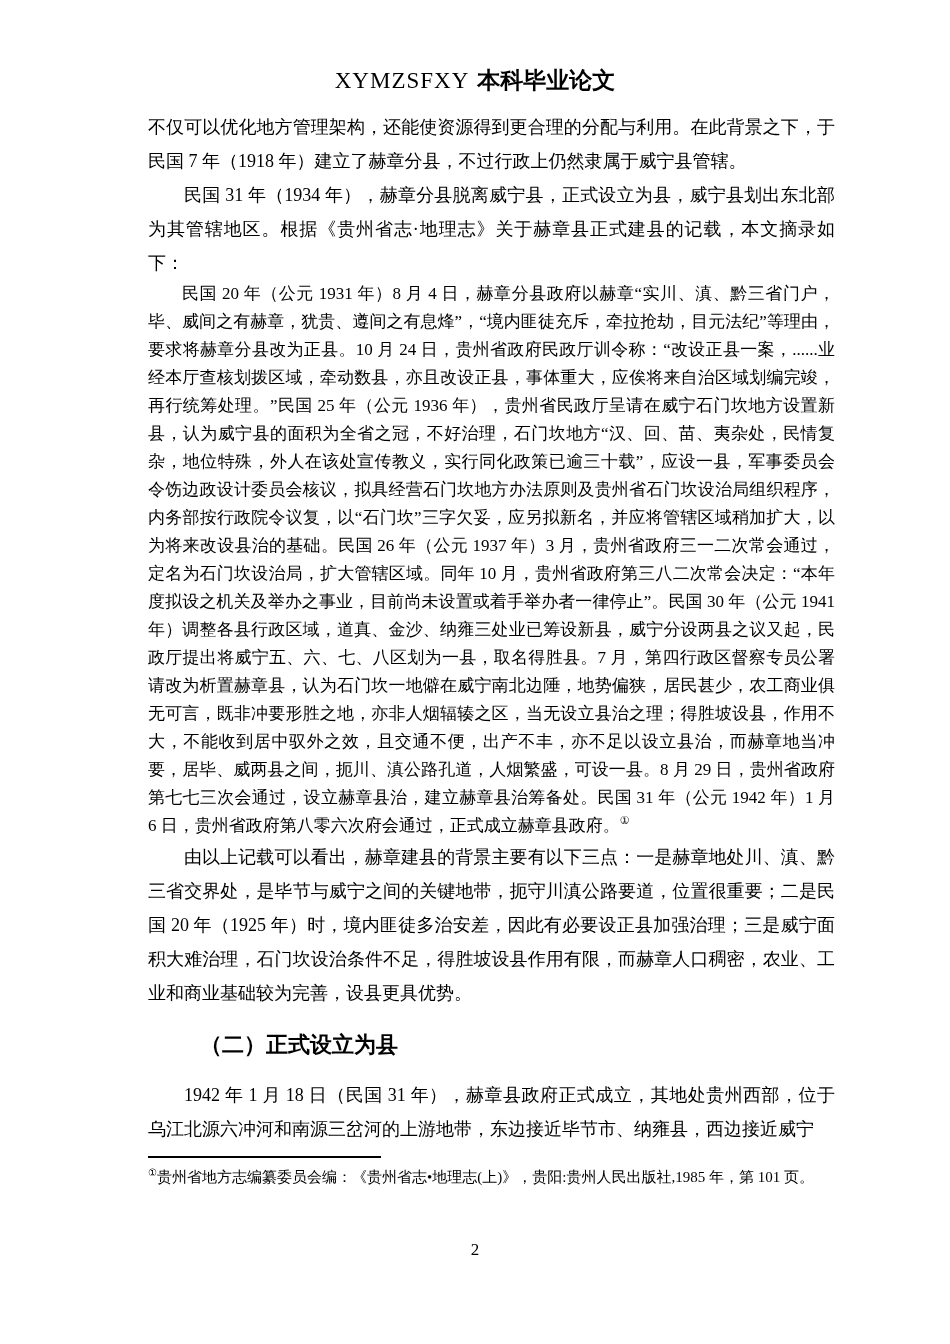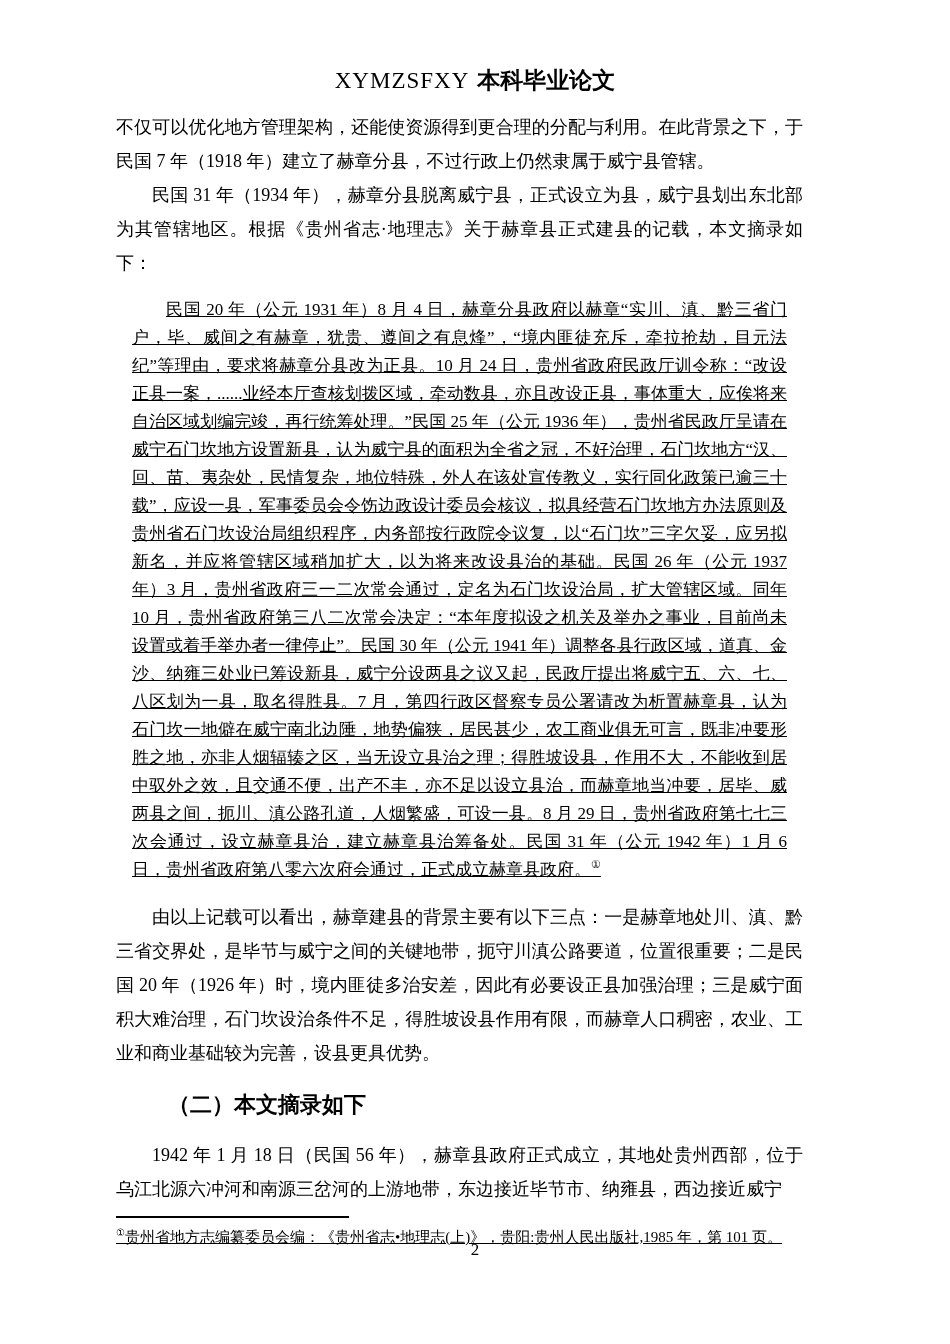--- a/index.html
+++ b/index.html
@@ -30,57 +30,55 @@
   .page-header .latin {
     font-family: "Liberation Serif", "DejaVu Serif", serif;
     letter-spacing: 1px;
   }
   .page-header .cn {
     font-weight: bold;
     margin-left: 8px;
   }
   .content {
     position: absolute;
-    left: 116px;
+    left: 148px;
     top: 110px;
     width: 687px;
   }
   p.body-para {
     margin: 0;
     font-size: 18px;
     line-height: 34px;
     text-align: justify;
   }
   p.indent {
     text-indent: 2em;
   }
   p.quote-para {
-    margin: 16px;
+    margin: 0;
     font-size: 17px;
     line-height: 28px;
     text-align: justify;
     text-indent: 2em;
-    text-decoration: underline;
   }
   h2.section-heading {
     margin: 20px 0 18px 0;
     padding-left: 52px;
     font-family: "Liberation Sans", "DejaVu Sans", sans-serif;
     font-weight: bold;
     font-size: 22px;
     line-height: 30px;
   }
   sup.fn-ref {
     font-size: 11px;
     line-height: 0;
     vertical-align: super;
   }
   .footnotes {
     margin-top: 10px;
-    text-decoration: underline;
   }
   .fn-rule {
     width: 233px;
     height: 0;
     border-top: 2px solid #000000;
     margin: 0 0 6px 0;
   }
   .fn-item {
     font-size: 15px;
     line-height: 26px;
@@ -110,26 +108,26 @@
   </div>
 
   <div class="content">
 
     <p class="body-para">不仅可以优化地方管理架构，还能使资源得到更合理的分配与利用。在此背景之下，于民国 7 年（1918 年）建立了赫章分县，不过行政上仍然隶属于威宁县管辖。</p>
 
     <p class="body-para indent">民国 31 年（1934 年），赫章分县脱离威宁县，正式设立为县，威宁县划出东北部为其管辖地区。根据《贵州省志·地理志》关于赫章县正式建县的记载，本文摘录如下：</p>
 
     <p class="quote-para"><span>民国 20 年（公元 1931 年）8 月 4 日，赫章分县政府以赫章“实川、滇、黔三省门户，毕、威间之有赫章，犹贵、遵间之有息烽”，“境内匪徒充斥，牵拉抢劫，目元法纪”等理由，要求将赫章分县改为正县。10 月 24 日，贵州省政府民政厅训令称：“改设正县一案，......业经本厅查核划拨区域，牵动数县，亦且改设正县，事体重大，应俟将来自治区域划编完竣，再行统筹处理。”民国 25 年（公元 1936 年），贵州省民政厅呈请在威宁石门坎地方设置新县，认为威宁县的面积为全省之冠，不好治理，石门坎地方“汉、回、苗、夷杂处，民情复杂，地位特殊，外人在该处宣传教义，实行同化政策已逾三十载”，应设一县，军事委员会令饬边政设计委员会核议，拟具经营石门坎地方办法原则及贵州省石门坎设治局组织程序，内务部按行政院令议复，以“石门坎”三字欠妥，应另拟新名，并应将管辖区域稍加扩大，以为将来改设县治的基础。民国 26 年（公元 1937 年）3 月，贵州省政府三一二次常会通过，定名为石门坎设治局，扩大管辖区域。同年 10 月，贵州省政府第三八二次常会决定：“本年度拟设之机关及举办之事业，目前尚未设置或着手举办者一律停止”。民国 30 年（公元 1941 年）调整各县行政区域，道真、金沙、纳雍三处业已筹设新县，威宁分设两县之议又起，民政厅提出将威宁五、六、七、八区划为一县，取名得胜县。7 月，第四行政区督察专员公署请改为析置赫章县，认为石门坎一地僻在威宁南北边陲，地势偏狭，居民甚少，农工商业俱无可言，既非冲要形胜之地，亦非人烟辐辏之区，当无设立县治之理；得胜坡设县，作用不大，不能收到居中驭外之效，且交通不便，出产不丰，亦不足以设立县治，而赫章地当冲要，居毕、威两县之间，扼川、滇公路孔道，人烟繁盛，可设一县。8 月 29 日，贵州省政府第七七三次会通过，设立赫章县治，建立赫章县治筹备处。民国 31 年（公元 1942 年）1 月 6 日，贵州省政府第八零六次府会通过，正式成立赫章县政府。</span><sup class="fn-ref">①</sup></p>
 
-    <p class="body-para indent">由以上记载可以看出，赫章建县的背景主要有以下三点：一是赫章地处川、滇、黔三省交界处，是毕节与威宁之间的关键地带，扼守川滇公路要道，位置很重要；二是民国 20 年（1926 年）时，境内匪徒多治安差，因此有必要设正县加强治理；三是威宁面积大难治理，石门坎设治条件不足，得胜坡设县作用有限，而赫章人口稠密，农业、工业和商业基础较为完善，设县更具优势。</p>
+    <p class="body-para indent">由以上记载可以看出，赫章建县的背景主要有以下三点：一是赫章地处川、滇、黔三省交界处，是毕节与威宁之间的关键地带，扼守川滇公路要道，位置很重要；二是民国 20 年（1925 年）时，境内匪徒多治安差，因此有必要设正县加强治理；三是威宁面积大难治理，石门坎设治条件不足，得胜坡设县作用有限，而赫章人口稠密，农业、工业和商业基础较为完善，设县更具优势。</p>
 
-    <h2 class="section-heading">（二）本文摘录如下</h2>
+    <h2 class="section-heading">（二）正式设立为县</h2>
 
 
-    <p class="body-para indent">1942 年 1 月 18 日（民国 56 年），赫章县政府正式成立，其地处贵州西部，位于乌江北源六冲河和南源三岔河的上游地带，东边接近毕节市、纳雍县，西边接近威宁</p>
+    <p class="body-para indent">1942 年 1 月 18 日（民国 31 年），赫章县政府正式成立，其地处贵州西部，位于乌江北源六冲河和南源三岔河的上游地带，东边接近毕节市、纳雍县，西边接近威宁</p>
 
     <div class="footnotes">
       <div class="fn-rule"></div>
       <div class="fn-item"><sup class="fn-marker">①</sup><span>贵州省地方志编纂委员会编：《贵州省志•地理志(上)》，贵阳:贵州人民出版社,1985 年，第 101 页。</span></div>
     </div>
 
   </div>
 
   <div class="page-number">2</div>
 

